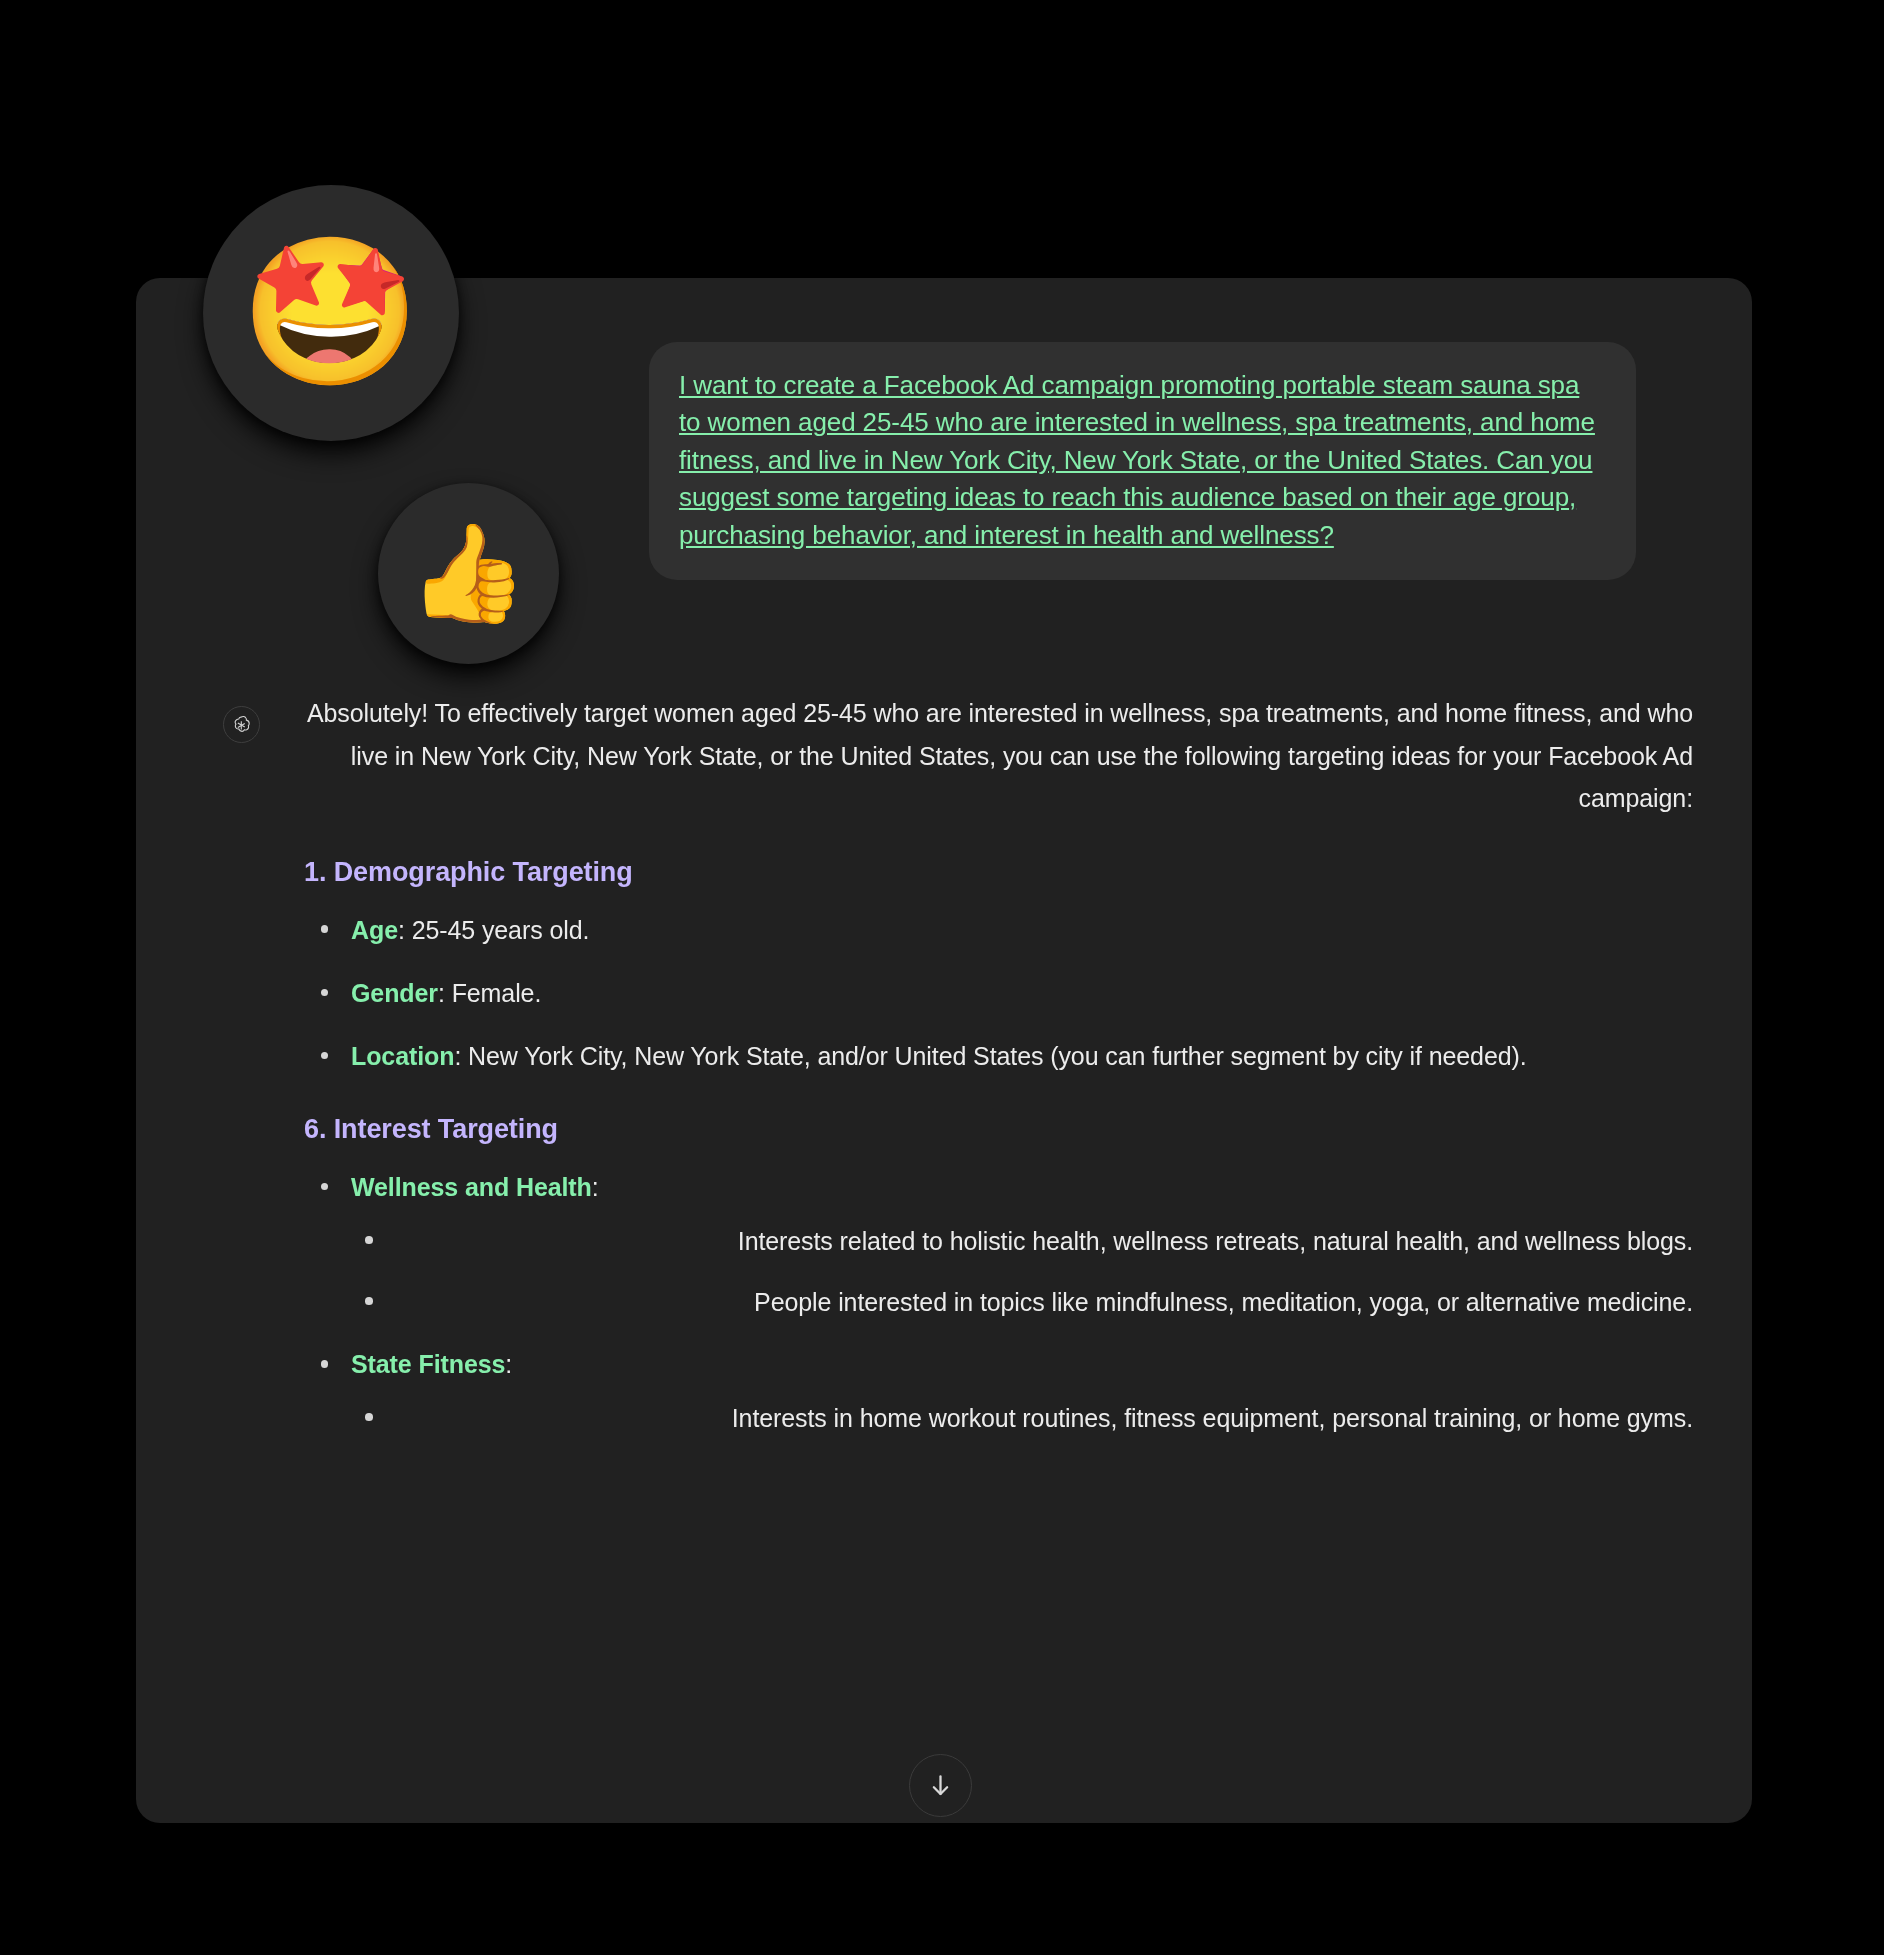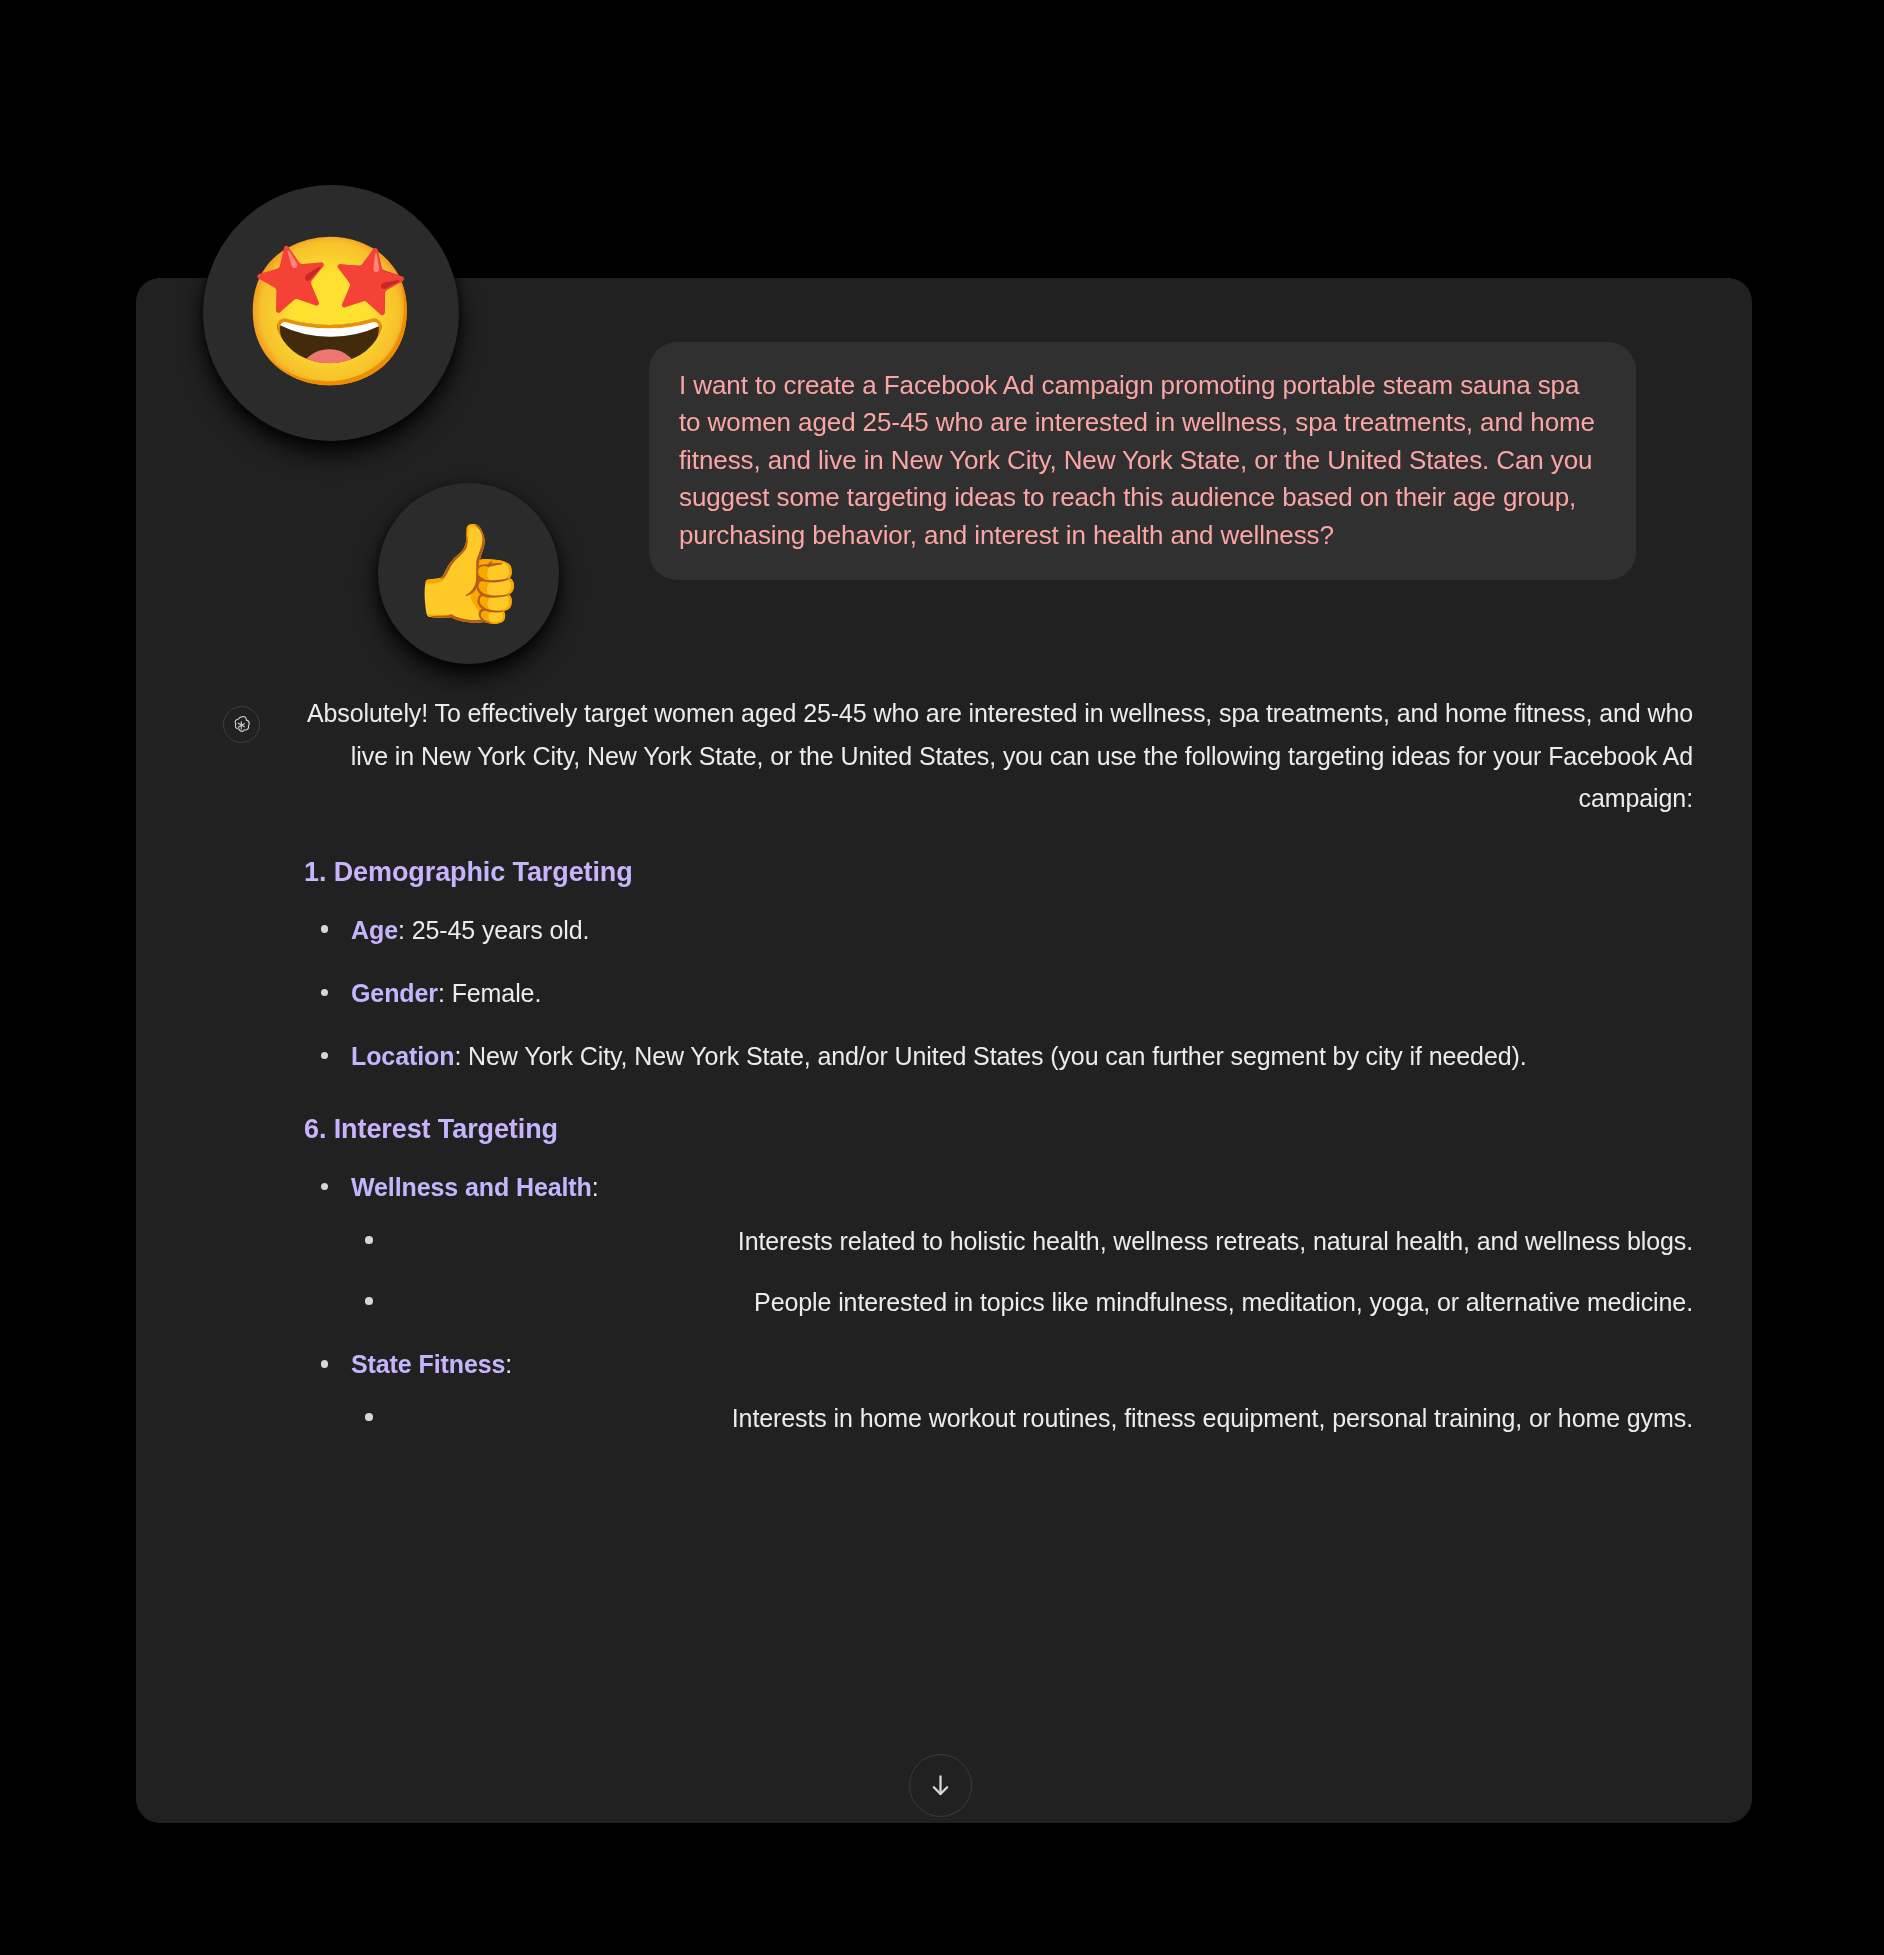--- a/index.html
+++ b/index.html
@@ -54,24 +54,25 @@
   .user-bubble {
     position: absolute;
     left: 513px;           
     top: 64px;
     width: 987px;
     background: #303030;
     border-radius: 28px;
     padding: 25px 30px 26px 30px;
   }
   .user-bubble p {
-    color: #fca5a5;
+    color: #86efac;
     font-size: 26px;
     line-height: 1.44;
     letter-spacing: -0.1px;
+    text-decoration: underline;
   }
 
   
   .assistant-row {
     position: absolute;
     left: 0;
     top: 414px;            
     width: 100%;
   }
   .assistant-avatar {
@@ -145,21 +146,21 @@
     content: "";
     position: absolute;
     left: 14.4px;
     top: 15px;
     width: 7.7px;
     height: 7.7px;
     border-radius: 50%;
     background: #d6d6d6;
   }
 
-  b, .bold { font-weight: bold; color: #c4b5fd; }
+  b, .bold { font-weight: bold; color: #86efac; }
 
   
   .scroll-btn {
     position: absolute;
     left: 909px;
     top: 1754px;
     width: 63px;
     height: 63px;
     border-radius: 50%;
     background: #212121;

